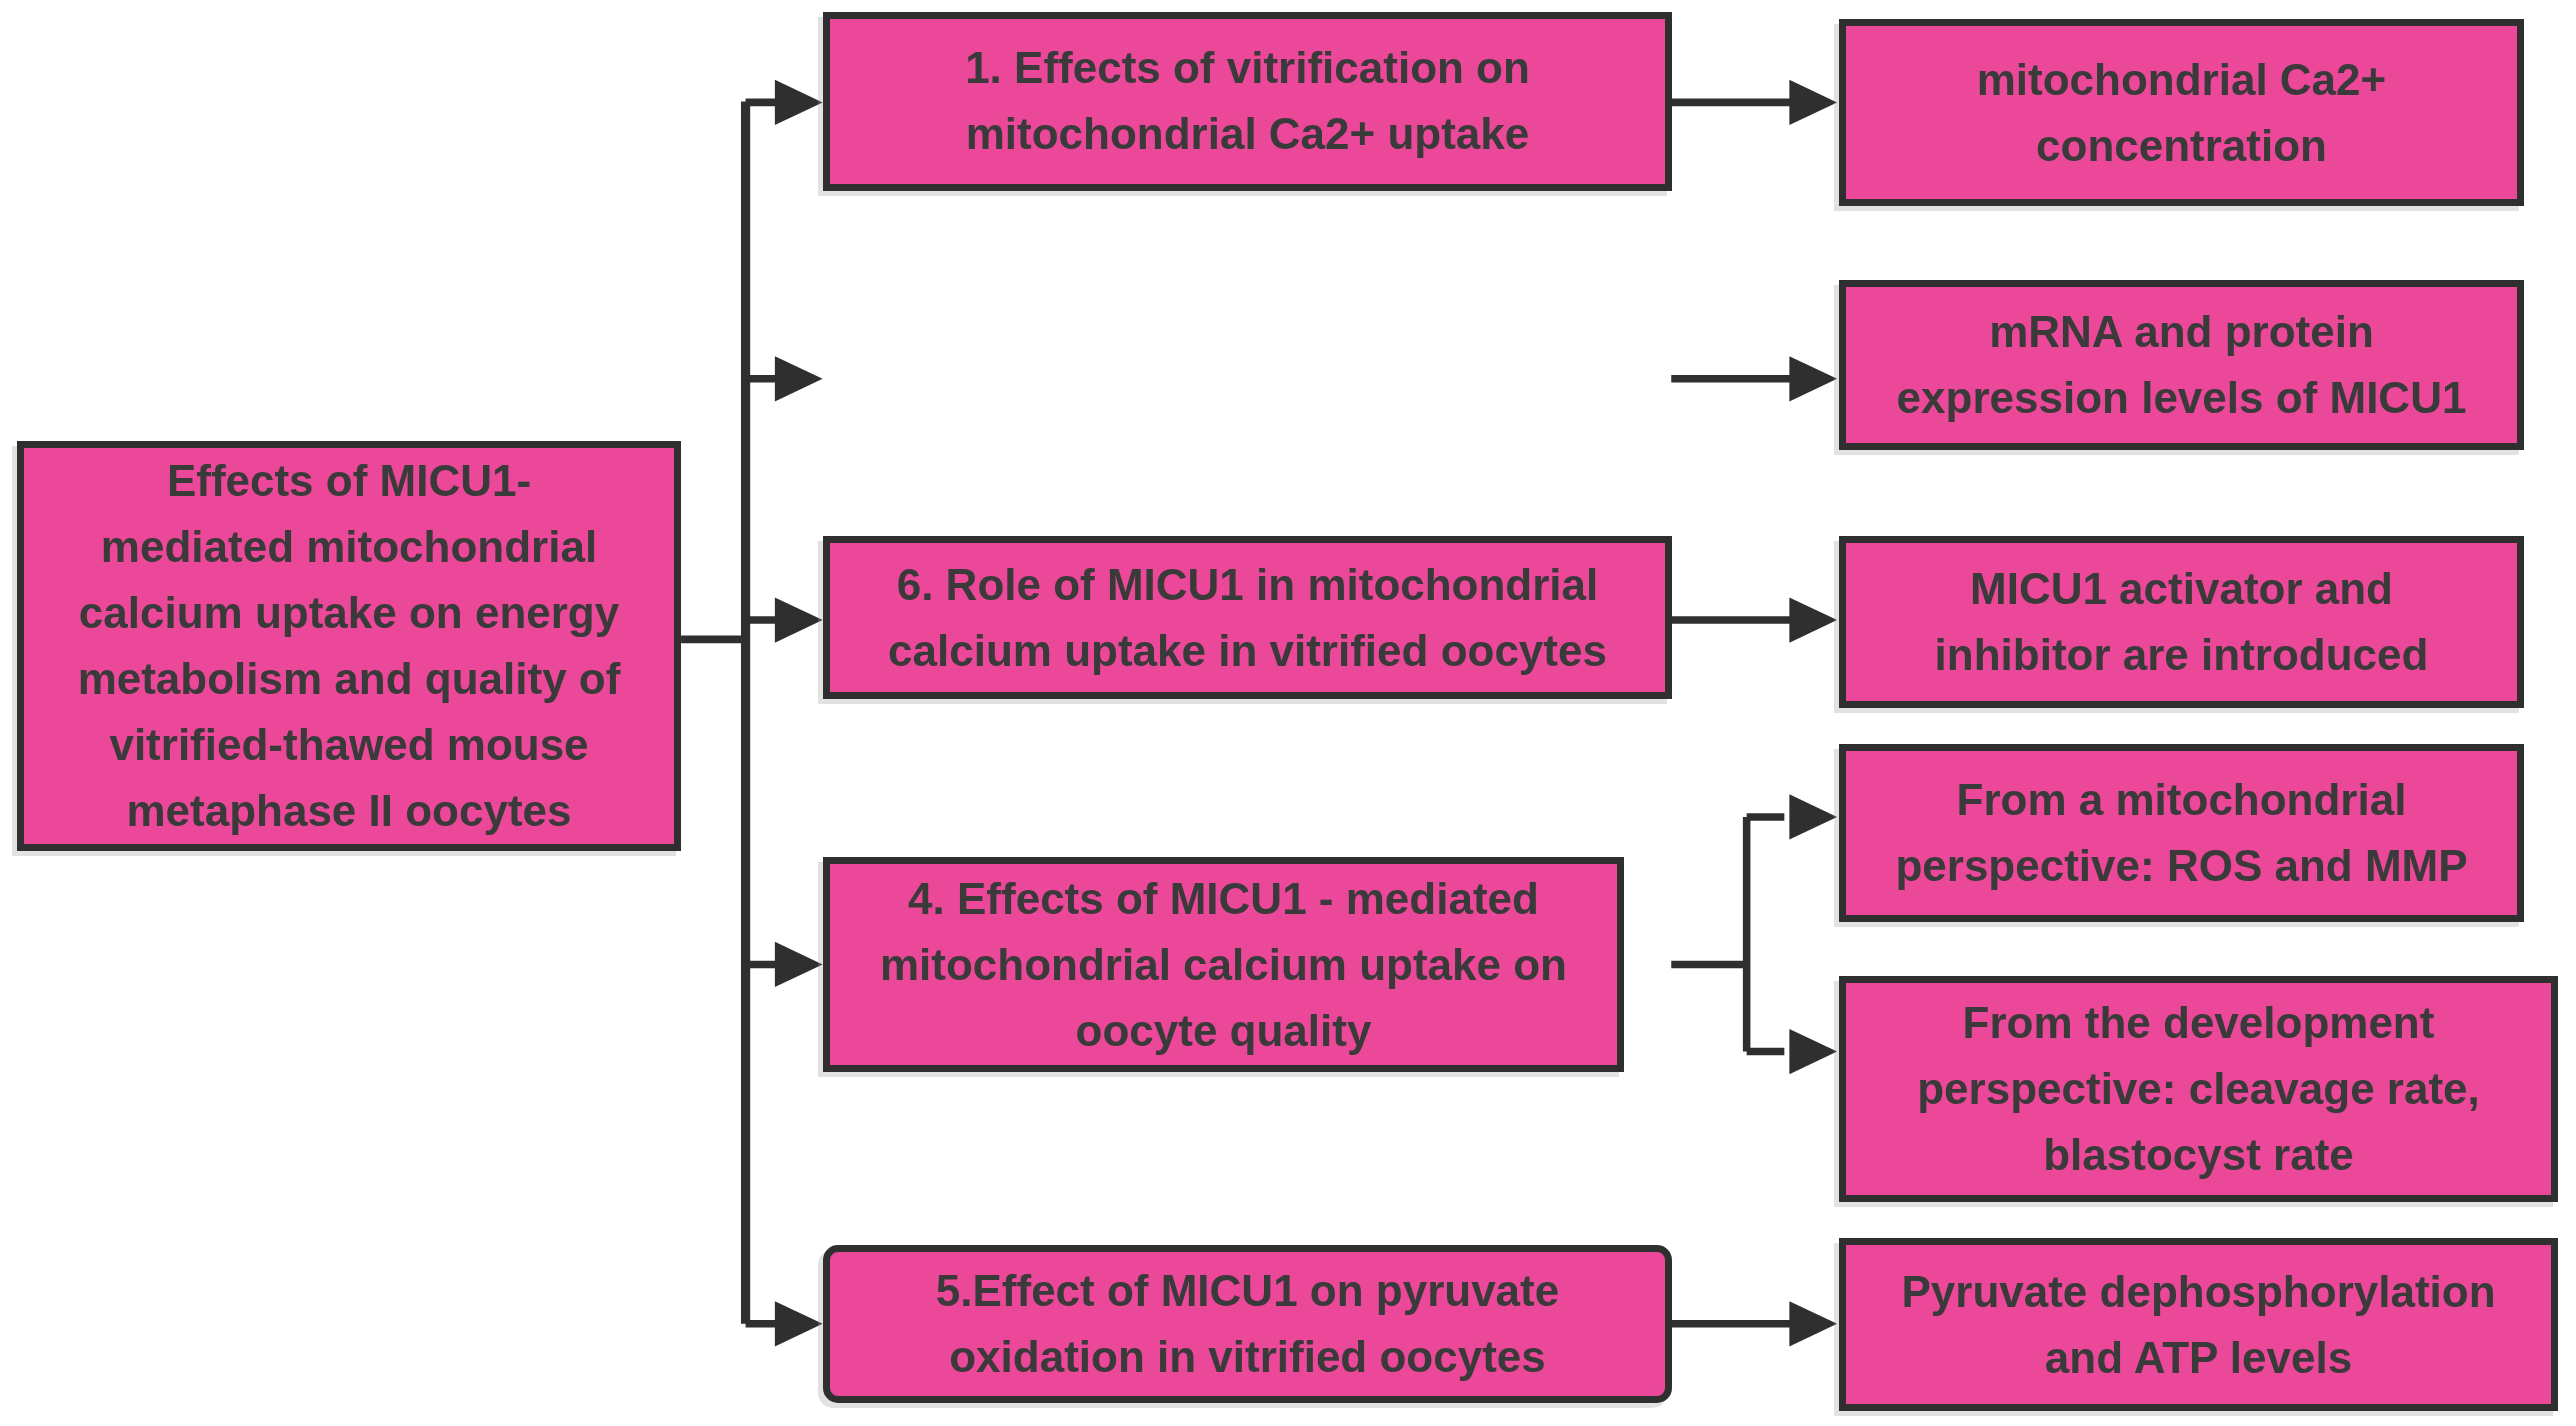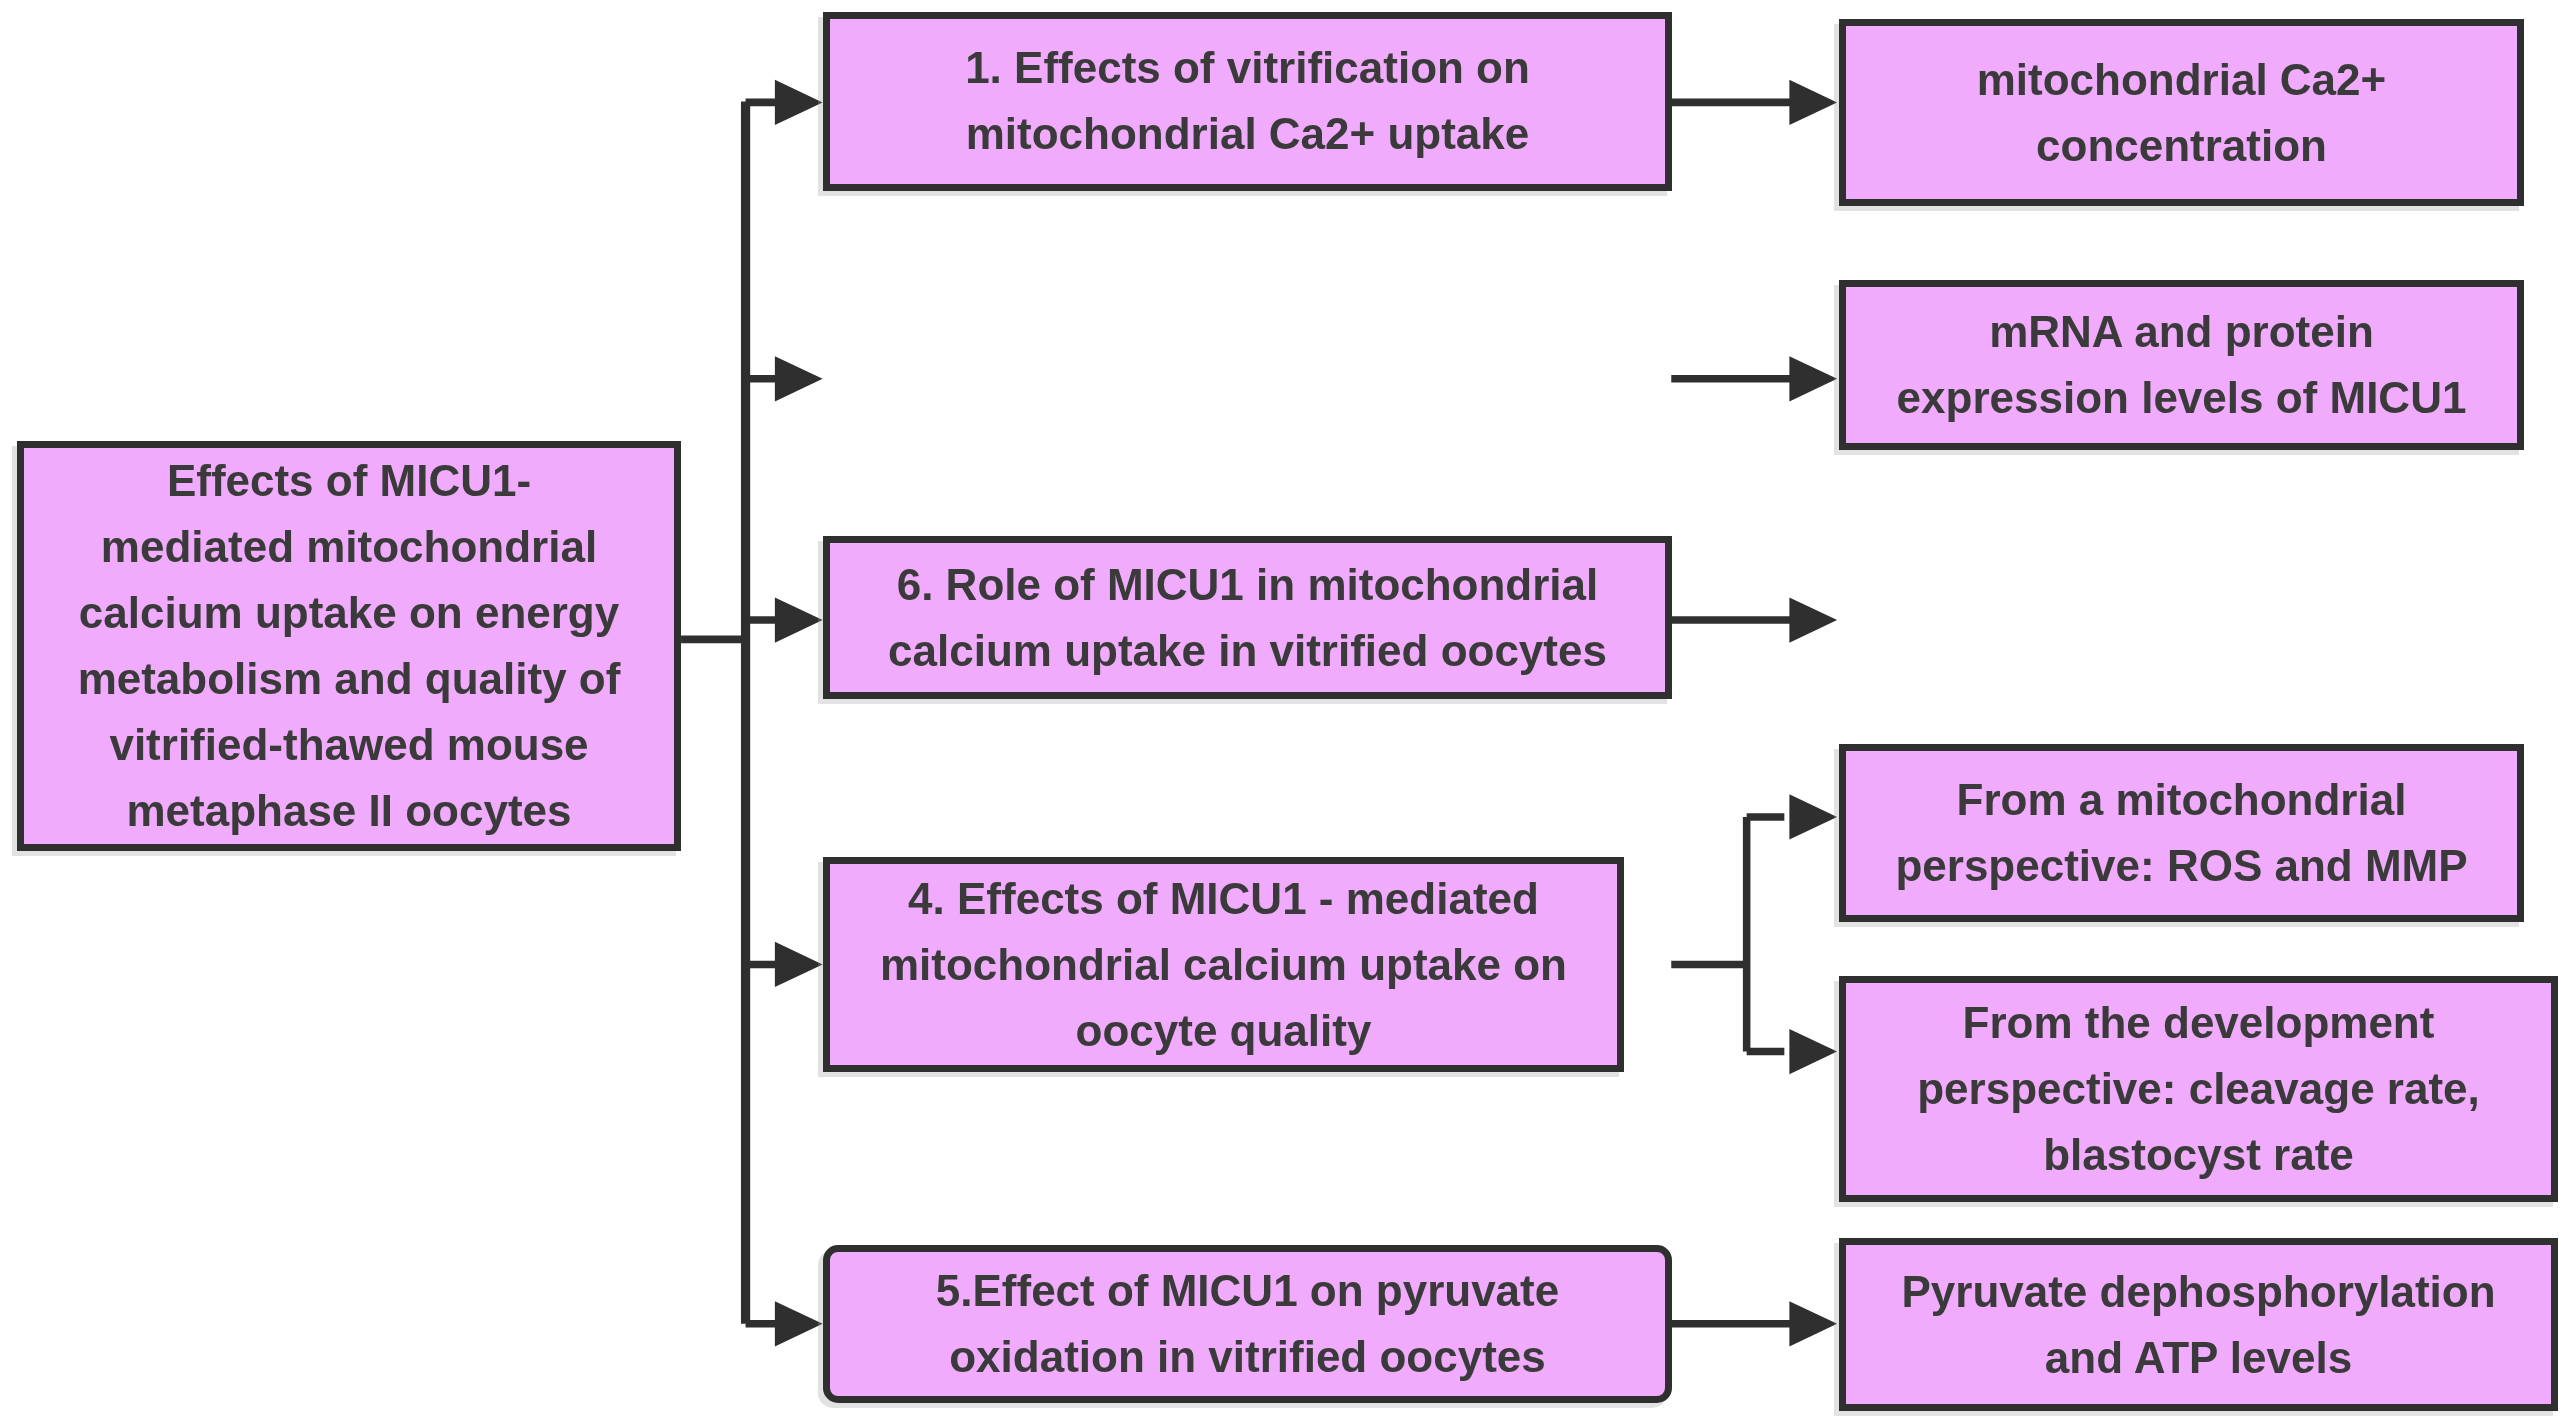--- a/index.html
+++ b/index.html
@@ -22,21 +22,21 @@
   .connector-layer {
     position: absolute;
     left: 0; top: 0;
     width: 2576px;
     height: 1427px;
   }
   .node {
     position: absolute;
     box-sizing: border-box;
     border: 7.5px solid #2f2f2f;
-    background: #f0abfc;
+    background: #ec4899;
     display: flex;
     align-items: center;
     justify-content: center;
     text-align: center;
     color: #3a3a3a;
     font-weight: 700;
     font-size: 44px;
     line-height: 1.5;
     padding: 22px 17px;
     box-shadow: -5px 5px 0 rgba(150,150,150,0.28);
@@ -157,20 +157,24 @@
   <div class="node" style="left:1839px; top:19px; width:685px; height:187px;">
     <span class="label">mitochondrial Ca2+
 concentration</span>
   </div>
 
   <div class="node" style="left:1839px; top:280px; width:685px; height:170px;">
     <span class="label">mRNA and protein
 expression levels of MICU1</span>
   </div>
 
+  <div class="node" style="left:1839px; top:536px; width:685px; height:172px;">
+    <span class="label">MICU1 activator and
+inhibitor are introduced</span>
+  </div>
 
   <div class="node" style="left:1839px; top:744px; width:685px; height:178px;">
     <span class="label">From a mitochondrial
 perspective: ROS and MMP</span>
   </div>
 
   <div class="node" style="left:1839px; top:1238px; width:719px; height:173px;">
     <span class="label">Pyruvate dephosphorylation
 and ATP levels</span>
   </div>

